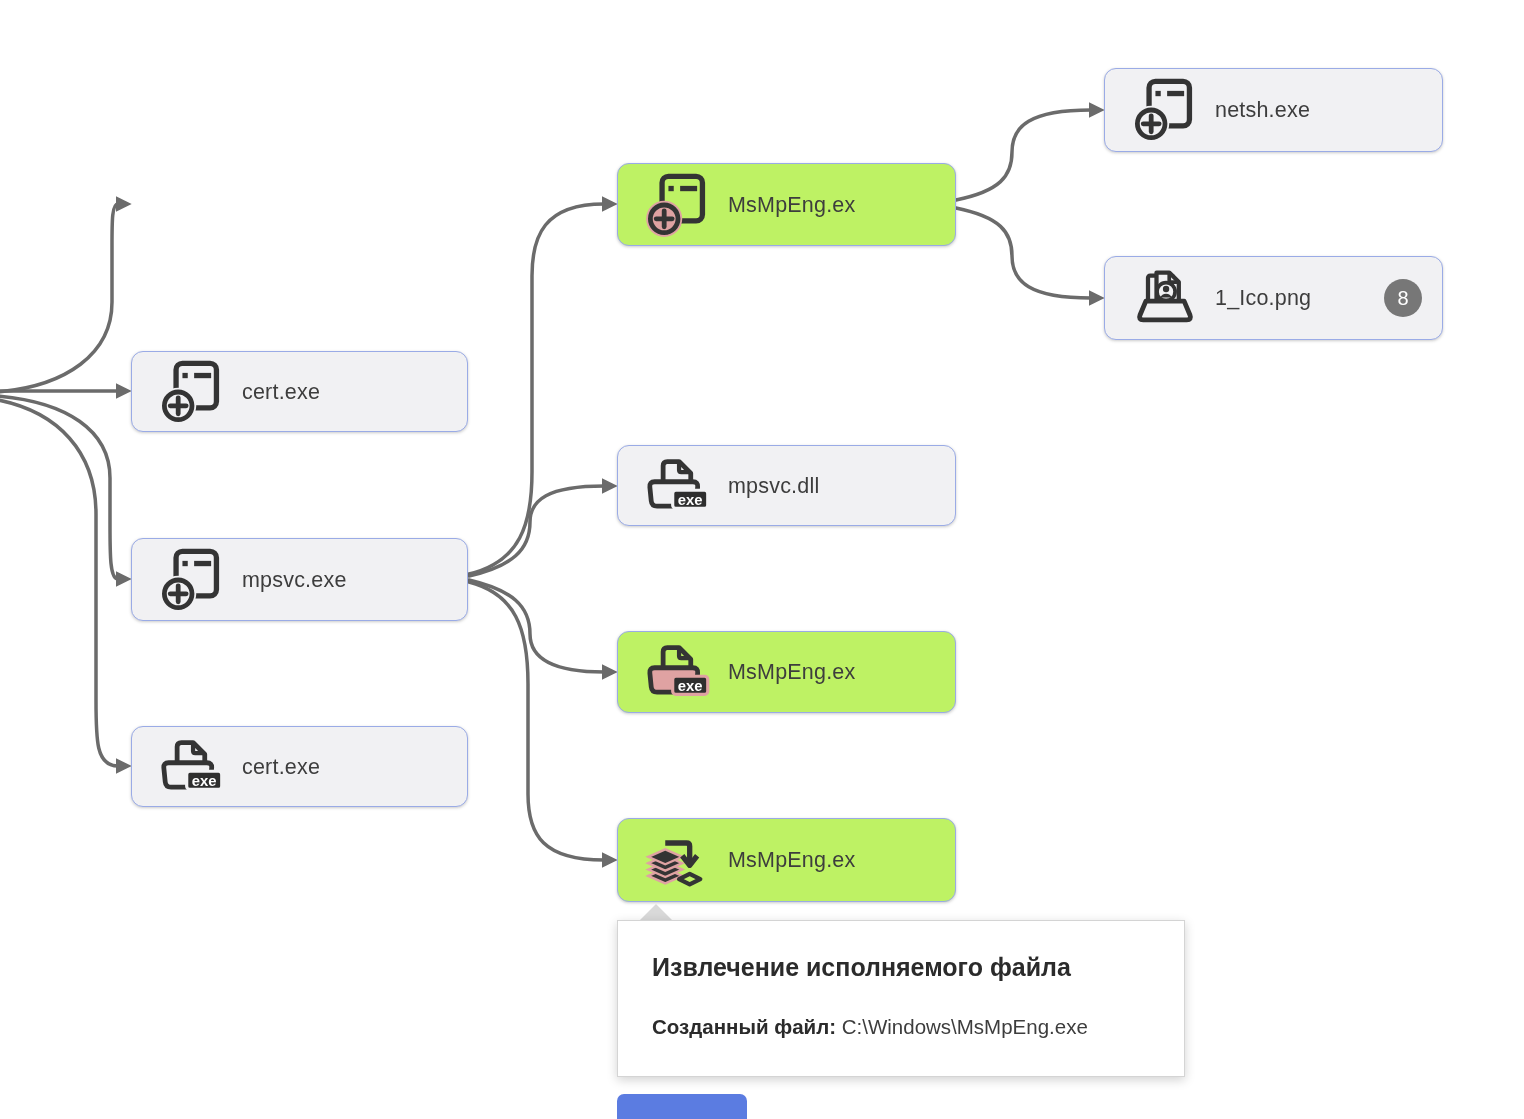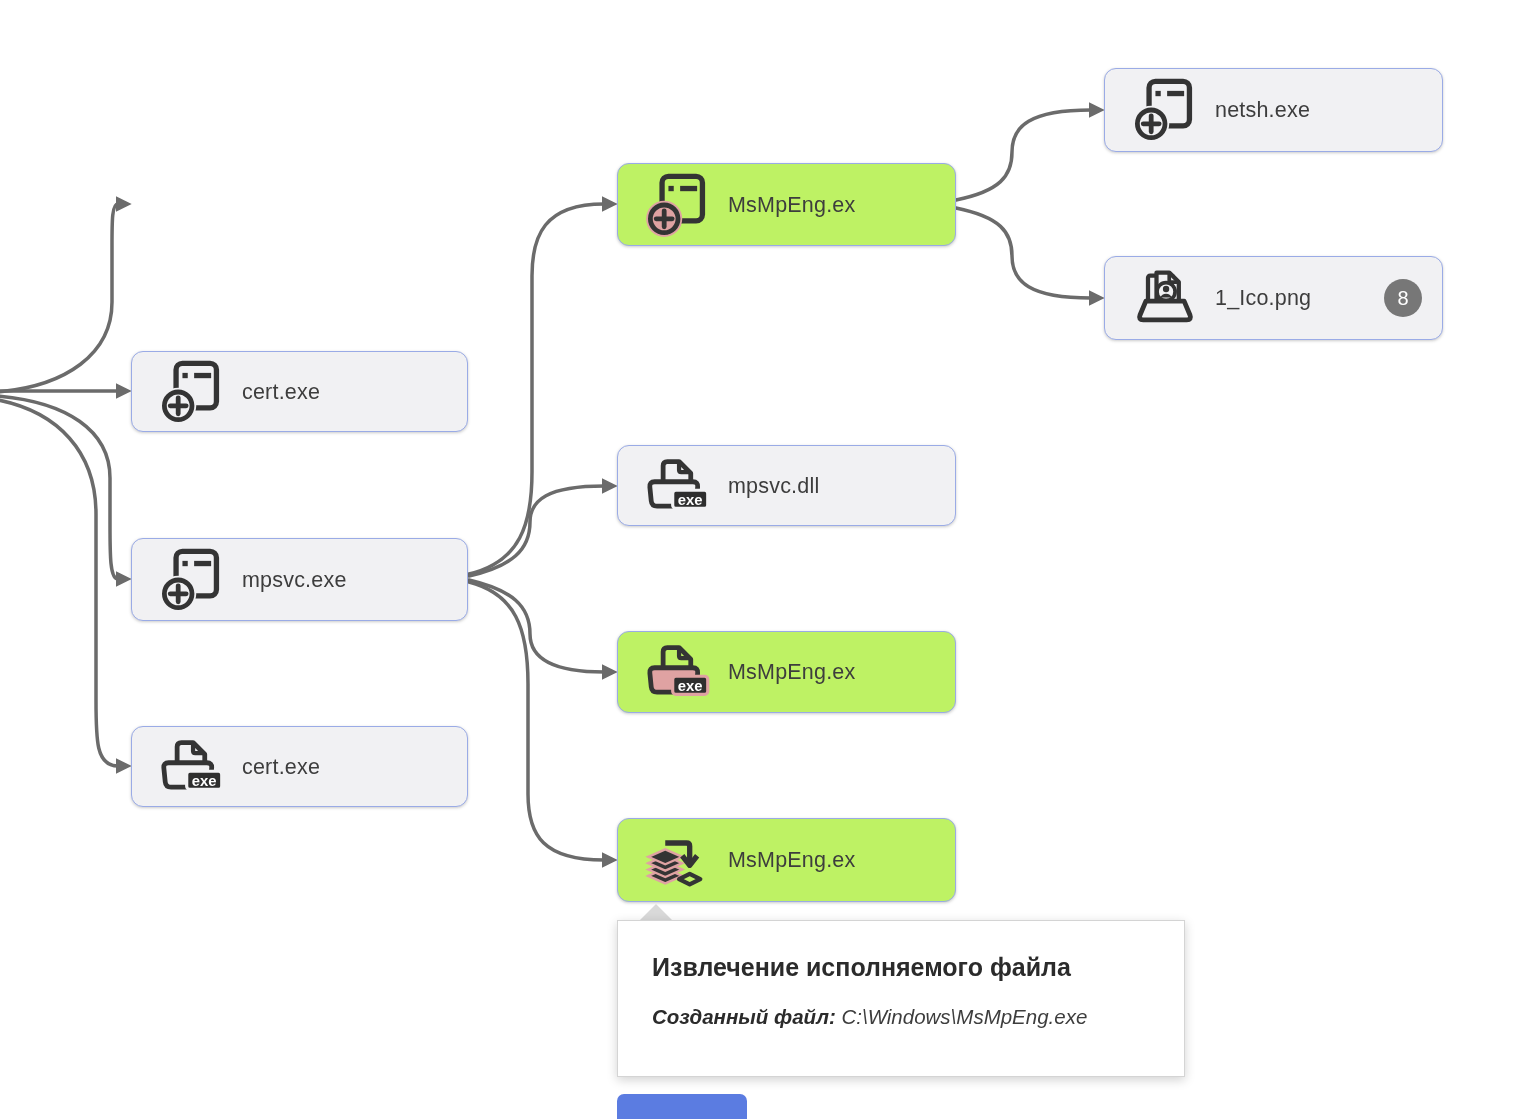--- a/index.html
+++ b/index.html
@@ -32,21 +32,21 @@
     border-left:18px solid transparent;border-right:18px solid transparent;
     border-bottom:18px solid #d9d9d9;
   }
   #tooltip{
     position:absolute;left:617px;top:920px;width:568px;height:157px;z-index:4;
     background:#ffffff;border:1px solid #d4d4d4;border-radius:0;
     box-shadow:0 3px 10px rgba(0,0,0,.18);box-sizing:border-box;
     padding:32px 30px 0 34px;
   }
   #tooltip .title{font-size:25px;font-weight:700;color:#2b2b2b;white-space:nowrap;}
-  #tooltip .row{margin-top:23px;font-size:20.5px;color:#3d3d3d;white-space:nowrap;font-style:italic;}
+  #tooltip .row{margin-top:33px;font-size:20.5px;color:#3d3d3d;white-space:nowrap;}
   #tooltip .row b{color:#2b2b2b;}
   #partial-node{
     position:absolute;left:617px;top:1094px;width:130px;height:25px;z-index:2;
     background:#5b7ce1;border-radius:7px 7px 0 0;
   }
 </style>
 </head>
 <body>
 
 <div id="canvas">

